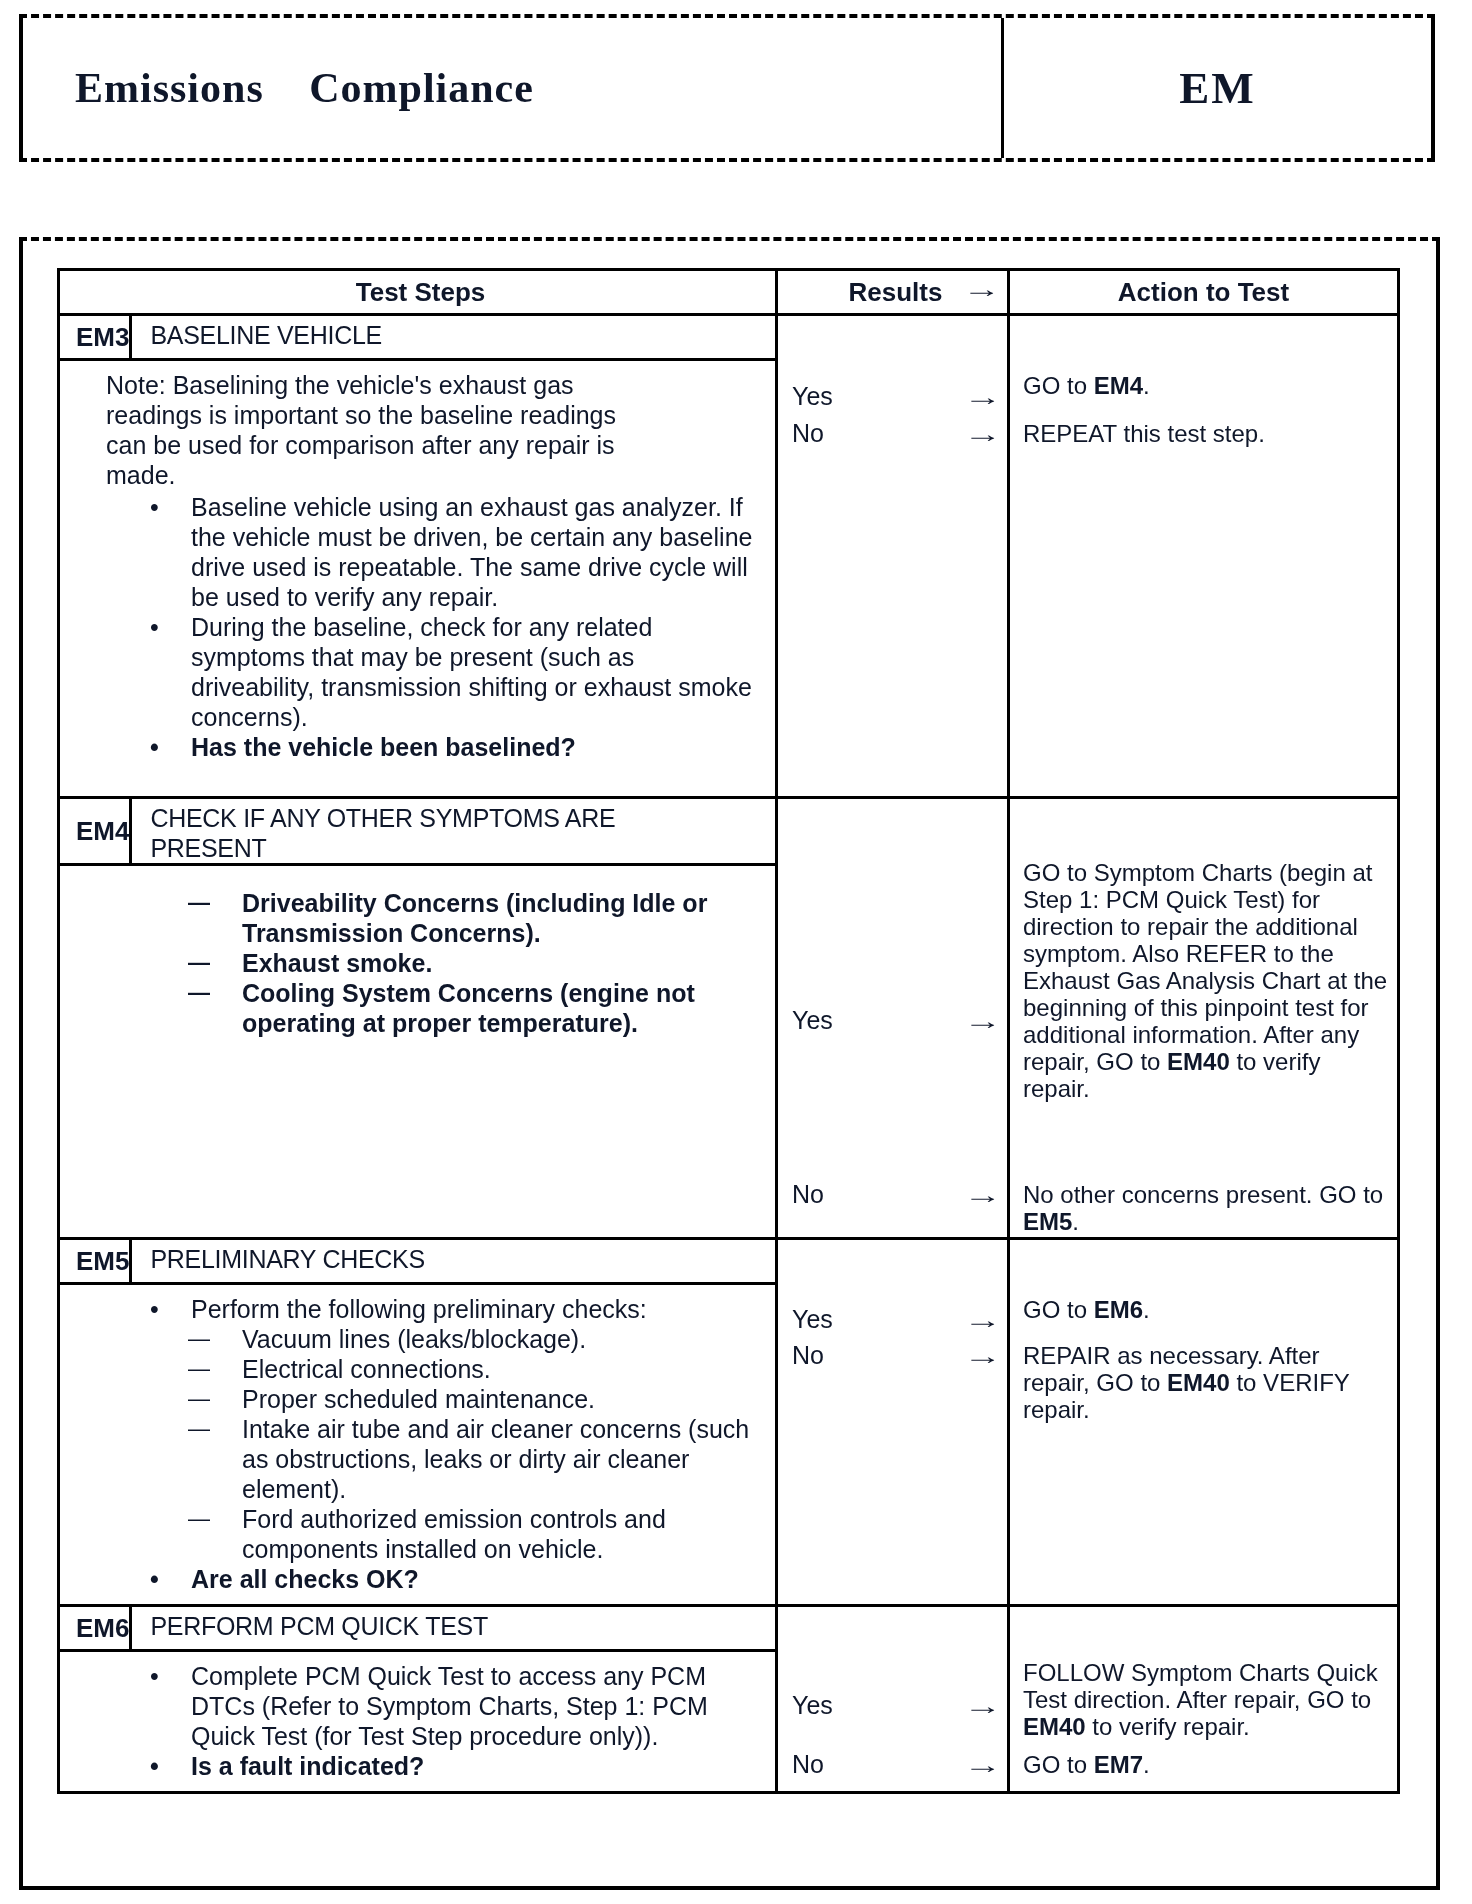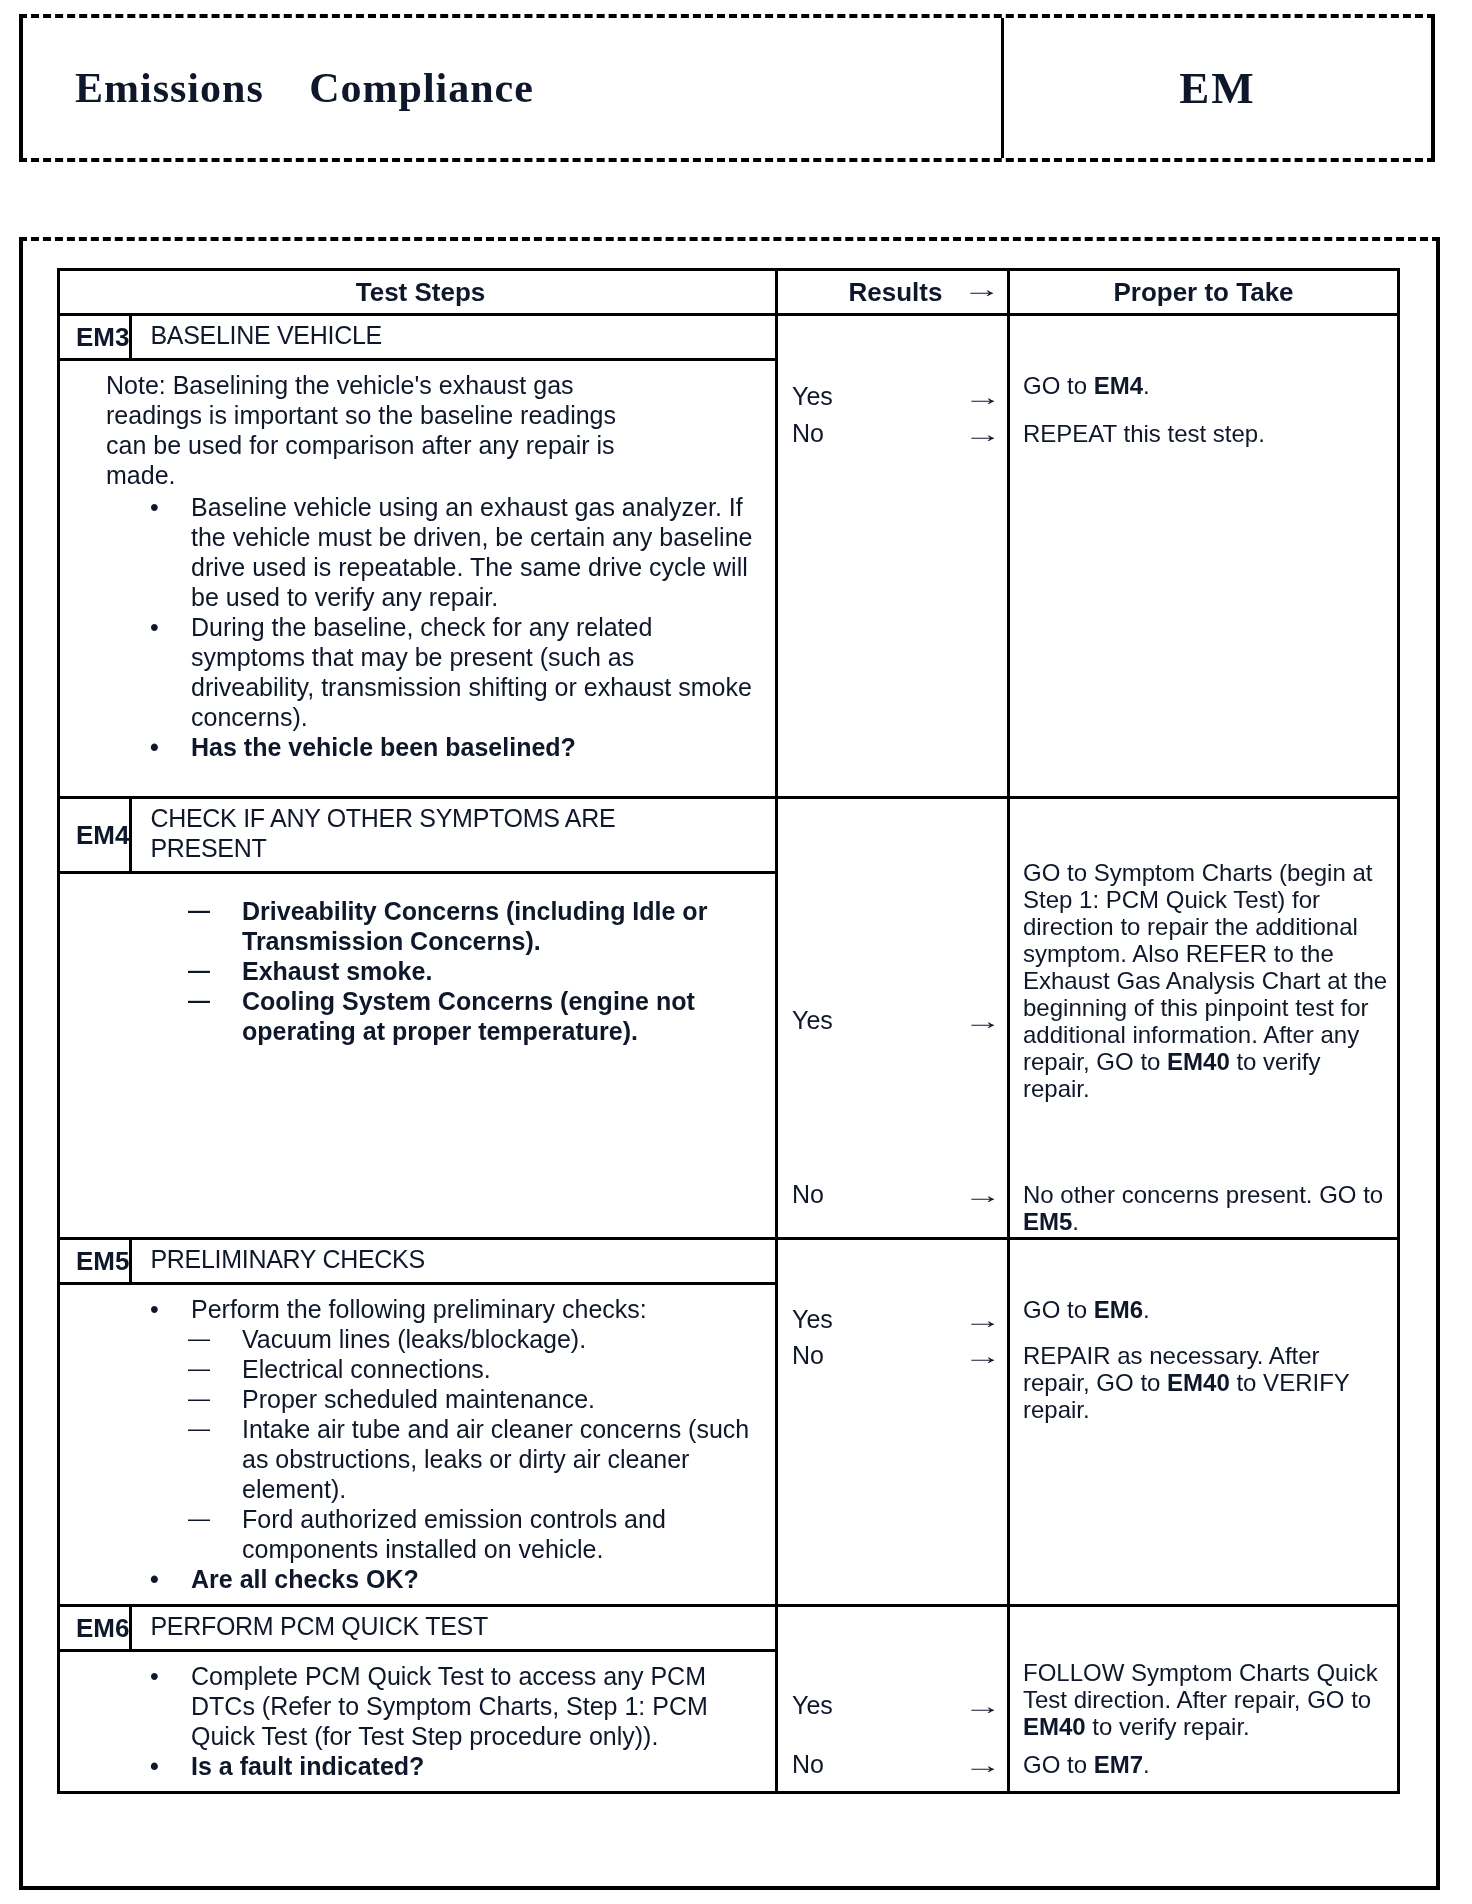--- a/index.html
+++ b/index.html
@@ -61,21 +61,21 @@
 
   .col { box-sizing:border-box; }
   .col.steps   { border-right:3px solid #000; }
   .col.results { border-right:3px solid #000; }
 
   .sec-head { display:flex; border-bottom:3px solid #000; min-height:42px; }
   .sec-id {
     flex:0 0 70px; border-right:3px solid #000; box-sizing:border-box;
     font-weight:bold; font-size:26px; display:flex; align-items:center; padding-left:16px;
   }
-  .sec-title { flex:1; display:flex; align-items:flex-end; padding:4px 10px 8px 18px; }
+  .sec-title { flex:1; display:flex; align-items:flex-start; padding:4px 10px 0 18px; }
   .sec-title span { font-size:25px; letter-spacing:-0.3px; line-height:30px; }
   .s2 .sec-title span { max-width:560px; }
 
   .sec-body { padding:9px 18px 10px 46px; font-size:25px; line-height:30px; }
   .note { margin:0 0 2px 0; max-width:528px; }
   .li { position:relative; padding-left:85px; max-width:585px; }
   .li.bullet::before { content:"\2022"; position:absolute; left:44px; }
   .li.dash { padding-left:136px; max-width:650px; }
   .li.dash::before { content:"\2014"; position:absolute; left:82px; font-size:22px; }
   .li.bold { font-weight:bold; }
@@ -114,21 +114,21 @@
 
     <div class="thead">
       <div class="th steps">
         <span>Test Steps</span>
       </div>
       <div class="th results">
         <span>Results</span>
         <span class="hdr-arrow arrow-glyph">→</span>
       </div>
       <div class="th action">
-        <span>Proper to Take</span>
+        <span>Action to Test</span>
       </div>
     </div>
 
     <div class="section s1">
       <div class="col steps">
         <div class="sec-head">
           <div class="sec-id">EM3</div>
           <div class="sec-title">
             <span>BASELINE VEHICLE</span>
           </div>

